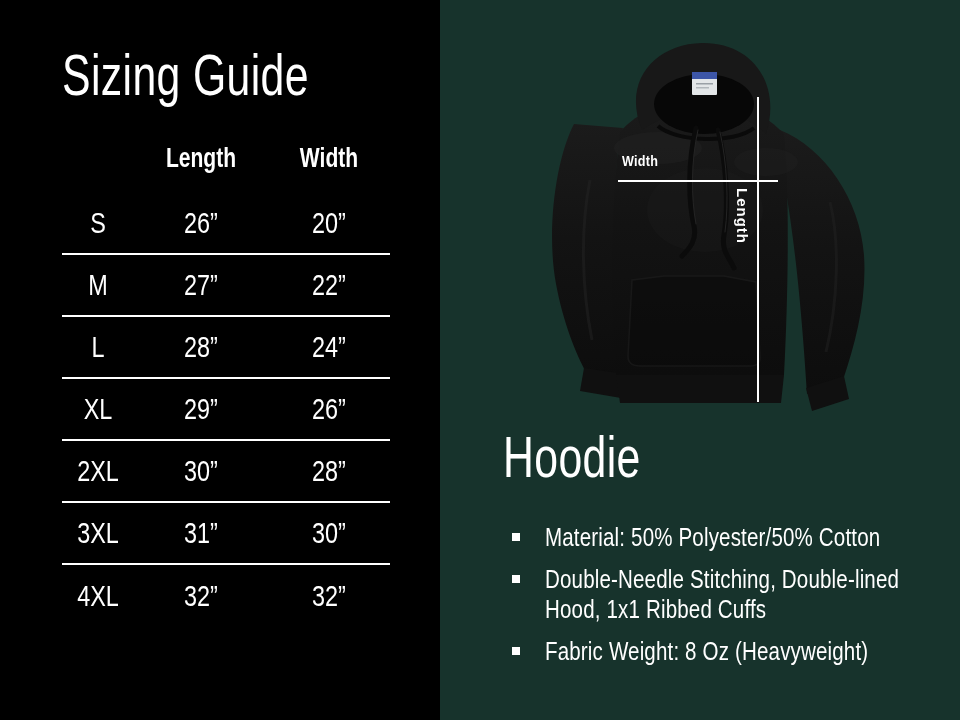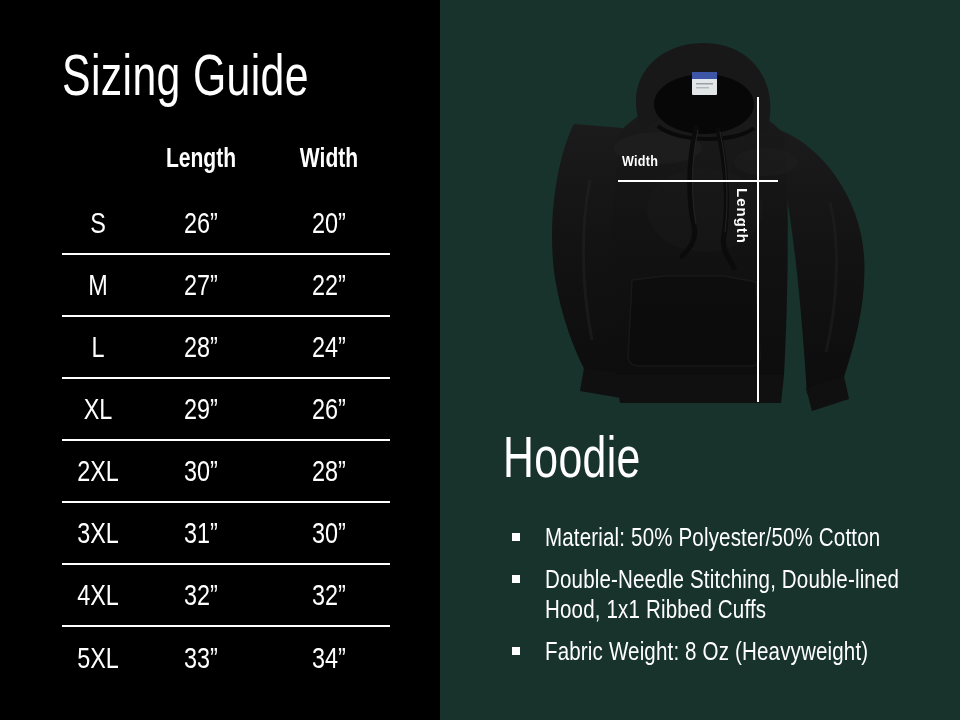--- a/index.html
+++ b/index.html
@@ -116,25 +116,20 @@
       </div>
       <div class="trow">
         <span class="cell">3XL</span>
         <span class="cell">31”</span>
         <span class="cell">30”</span>
       </div>
       <div class="trow">
         <span class="cell">4XL</span>
         <span class="cell">32”</span>
         <span class="cell">32”</span>
-      </div>
-      <div class="trow">
-        <span class="cell">5XL</span>
-        <span class="cell">33”</span>
-        <span class="cell">34”</span>
       </div>
     </div>
   </section>
 
   <section class="panel-right">
 
     <svg class="hoodie" viewBox="0 0 350 410" xmlns="http://www.w3.org/2000/svg">
       <defs>
         <linearGradient id="bodyG" x1="0" y1="0" x2="0" y2="1">
           <stop offset="0" stop-color="#1b1b1b"></stop>

